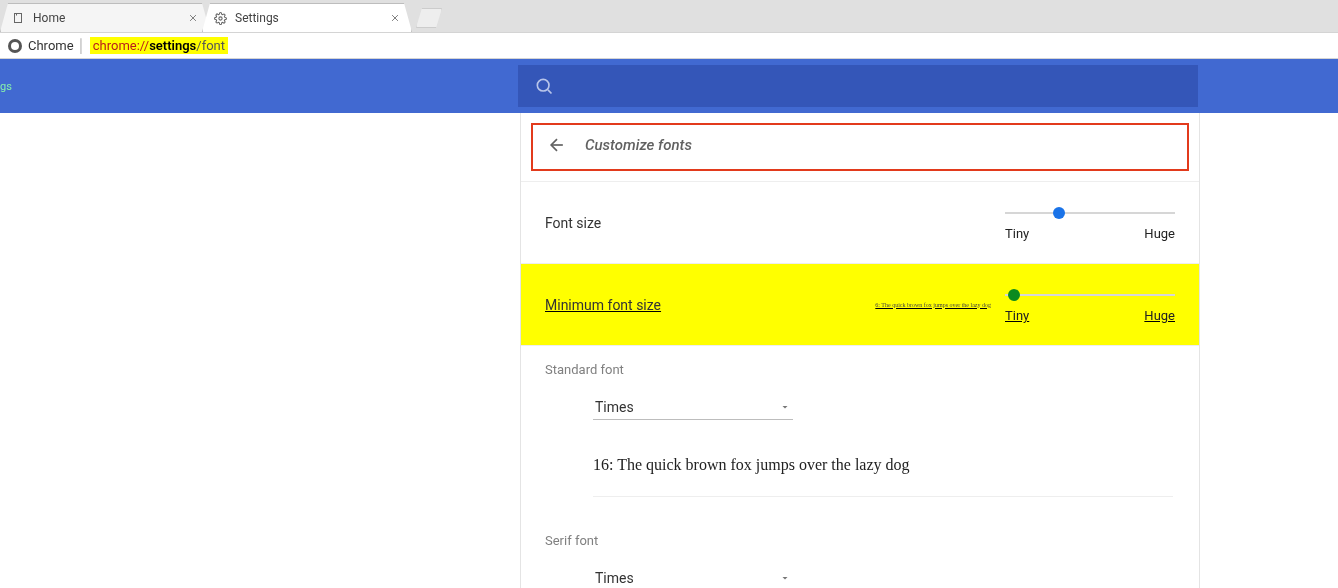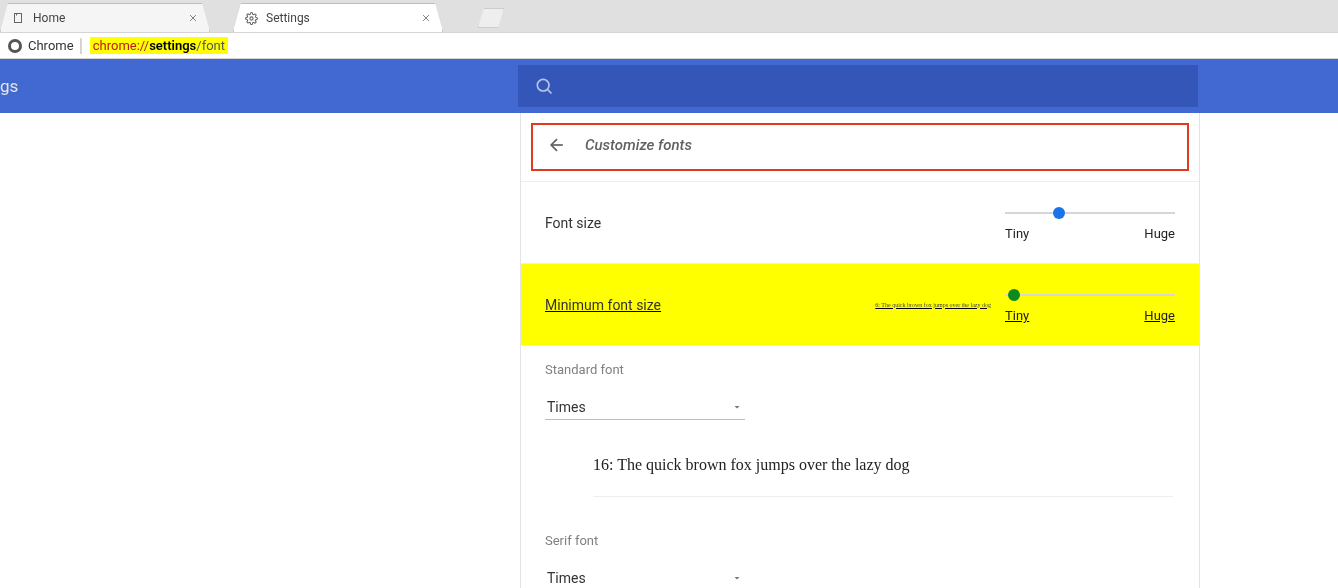--- a/index.html
+++ b/index.html
@@ -1,40 +1,40 @@
 <!DOCTYPE html>
 <html><head>
 <meta charset="utf-8">
 <style>
   * { box-sizing: border-box; margin: 0; padding: 0; font-family: -apple-system, BlinkMacSystemFont, "Segoe UI", Roboto, Arial, sans-serif; }
   html, body { width: 1338px; height: 588px; overflow: hidden; background: #fff; }
 
   
-  .tab-strip { background: #e0e0e0; height: 32px; display: flex; align-items: flex-end; border-bottom: 0; position: relative; padding-left: 0; gap: 31px; }
+  .tab-strip { background: #e0e0e0; height: 32px; display: flex; align-items: flex-end; border-bottom: 0; position: relative; padding-left: 0; }
   .tab { height: 29px; width: 210px; background: #f5f5f5; display: flex; align-items: center; padding: 0 10px; font-size: 12px; color: #444; border: 1px solid #bdbdbd; border-bottom: none; position: relative; clip-path: polygon(8px 0, calc(100% - 8px) 0, 100% 100%, 0 100%); margin-right: -8px; }
   .tab.active { background: #fff; z-index: 2; }
   .tab .fav { width: 14px; height: 14px; margin-right: 8px; display:flex; align-items:center; justify-content:center; color:#666; }
   .tab .title { flex: 1; white-space: nowrap; overflow: hidden; }
   .tab .close { width: 12px; height: 12px; color: #666; display:flex; align-items:center; justify-content:center; }
   .newtab { width: 26px; height: 20px; background: #eee; border:1px solid #ccc; margin-left: 12px; margin-bottom:4px; clip-path: polygon(6px 0, 100% 0, calc(100% - 6px) 100%, 0 100%); }
 
   
   .omnibar { height: 27px; background: #fff; border-top: 1px solid #d4d4d4; border-bottom: 1px solid #d4d4d4; display: flex; align-items: center; padding: 0 8px; font-size: 13px; color: #555; box-shadow: 0 1px 1px rgba(0,0,0,0.05);}
   .omnibar .chrome-logo { width:14px; height:14px; border-radius:50%; background: conic-gradient(#555 0 360deg); margin-right:6px; position:relative; }
   .omnibar .chrome-logo::after { content:''; position:absolute; inset:3px; border-radius:50%; background:#fff; }
   .omnibar .origin { color:#333; }
   .omnibar .sep { color:#aaa; margin: 0 4px; }
   .omnibar .url-hl { background: #ffff00; padding: 1px 3px; display:inline-flex; align-items:baseline; }
   .omnibar .url-hl .scheme { color: #b91c1c; }
   .omnibar .url-hl .host { color: #000; font-weight: 600; }
   .omnibar .url-hl .path { color: #555; }
 
   
   .bluebar { height: 54px; background: #4169d1; display: flex; align-items: center; padding-right: 140px;}
-  .bluebar .heading-clip { color:#e5e5e5; font-size:17px; padding-left:0; margin-left:0; width: 22px; overflow:visible; white-space:nowrap; }
+  .bluebar .heading-clip { color:#86efac; font-size:11px; padding-left:0; margin-left:0; width: 22px; overflow:visible; white-space:nowrap; }
   .searchbox { margin-left: 498px; flex: 0 0 680px; height: 42px; background: #3456b8; display:flex; align-items:center; padding: 0 16px; }
   .searchbox svg { color: #b8c5ea; margin-right: 18px; flex-shrink:0;}
   .searchbox input { flex:1; background: transparent; border:none; outline:none; color:#fff; font-size:15px; }
   .searchbox input::placeholder { color:#b8c5ea; }
 
   
   .page-body { position: absolute; top: 113px; left:0; right:0; bottom:0; background:#fff; }
   .panel { position:absolute; left:520px; top:0; width: 680px; bottom:0; background:#fff; border-left:1px solid #e4e4e4; border-right:1px solid #e4e4e4; }
 
   .subhead-box { border: 2px solid #e23a1c; margin: 10px 10px 0 10px; padding: 10px 14px 14px 14px; display:flex; align-items:center;font-style:italic; }
@@ -49,21 +49,21 @@
   .slider-track .knob { position:absolute; top:3px; width:12px; height:12px; border-radius:50%; }
   .slider-labels { display:flex; justify-content:space-between; font-size:13px; color:#222; margin-top:4px; }
 
   .row.hl { background: #ffff00; text-decoration: underline; }
   .row.hl .sample { font-size:6px; color:#444; font-family: "Times New Roman", serif; margin-right: 14px; white-space:nowrap;}
   .knob.green { background:#0b8a1f; }
   .knob.blue { background:#1a73e8; }
 
   .section { padding: 16px 24px 8px 24px; }
   .section .sec-label { font-size:13px; color:#808080; margin-bottom: 18px; }
-  .dropdown { width: 200px; border-bottom:1px solid #bdbdbd; padding: 4px 2px; display:flex; align-items:center; font-size:14px; color:#333; }
+  .dropdown { margin-left: 48px; width: 200px; border-bottom:1px solid #bdbdbd; padding: 4px 2px; display:flex; align-items:center; font-size:14px; color:#333; }
   .dropdown .val { flex:1; }
   .dropdown svg { color:#777; }
   .sample-line { margin-left: 48px; margin-top: 30px; margin-bottom: 12px; font-family:Liberation Serif, serif; font-size:16px; color:#222; border-bottom: 1px solid #eee; padding: 6px 0 22px 0; width: 580px;}
 
 </style>
 </head>
 <body>
 
 <div class="tab-strip">
   <div class="tab">

